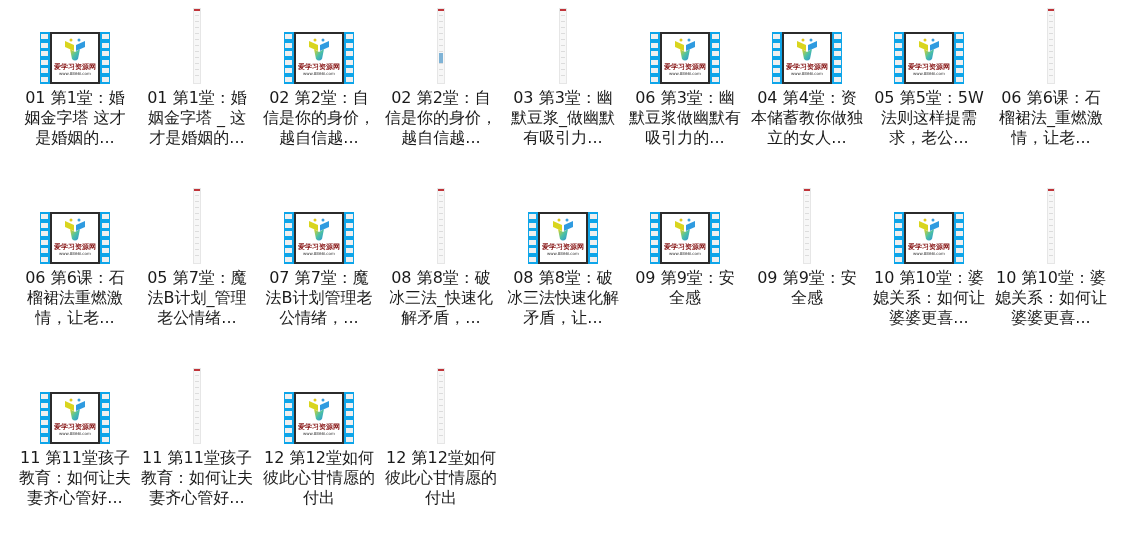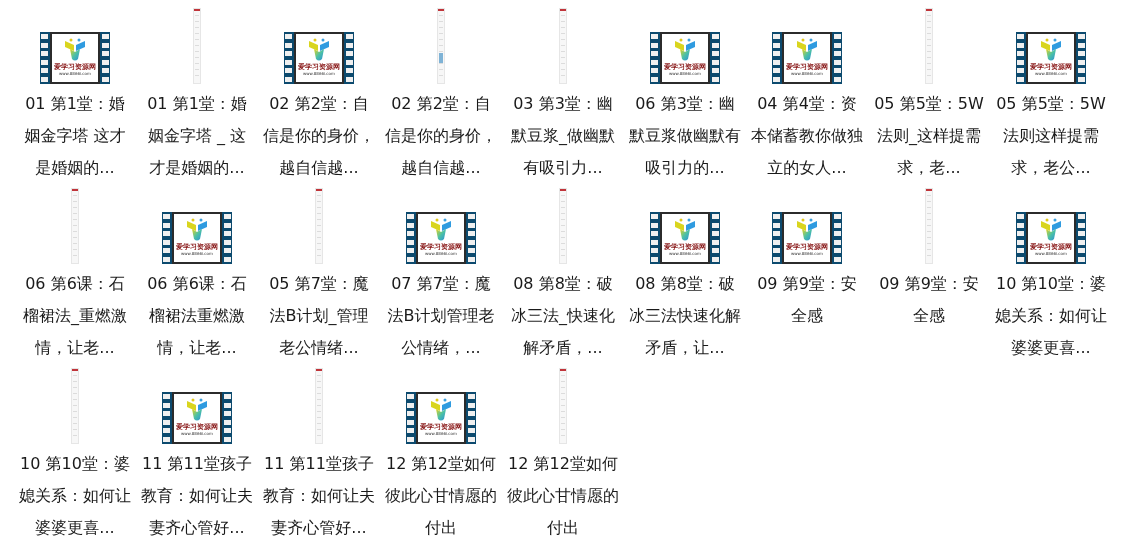--- a/index.html
+++ b/index.html
@@ -18,33 +18,33 @@
     cursor: default;
   }
   .thumb {
     height: 78px; width: 100%;
     display: flex; align-items: flex-end; justify-content: center;
   }
   .label {
     width: 112px;
     text-align: center;
     font-size: 16px;
-    line-height: 32px;
+    line-height: 20px;
     color: #1a1a1a;
     margin-top: 2px;
     word-break: break-all;
     display: -webkit-box;
     -webkit-line-clamp: 4;
     -webkit-box-orient: vertical;
     overflow: hidden;
   }
   
   .video {
     width: 70px; height: 52px; position: relative;
-    background: #0c4a6e; margin-bottom: 2px;
+    background: #0ea5e9; margin-bottom: 2px;
   }
   .video .holes {
     position: absolute; top: 2px; bottom: 2px; width: 7px;
     display: flex; flex-direction: column; justify-content: space-between;
   }
   .video .holes.l { left: 1px; }
   .video .holes.r { right: 1px; }
   .video .holes span { display: block; width: 7px; height: 5px; background: #f0f0f0; }
   .video .frame {
     position: absolute; left: 10px; right: 10px; top: 0; bottom: 0;
@@ -258,28 +258,20 @@
           </svg>
           <div class="logo-text">爱学习资源网</div>
           <div class="logo-url">www.8866i.com</div>
         </div>
       </div>
     </div>
     <div class="label">04 第4堂：资本储蓄教你做独立的女人...</div>
   </div>
     <div class="item">
     <div class="thumb">
-      <div class="doc">
-        <div class="lines"></div>
-      </div>
-    </div>
-    <div class="label">05 第5堂：5W法则_这样提需求，老...</div>
-  </div>
-    <div class="item">
-    <div class="thumb">
       <div class="video">
         <div class="holes l">
             <span></span>
             <span></span>
             <span></span>
             <span></span>
             <span></span>
             <span></span>
           </div>
         <div class="holes r">

